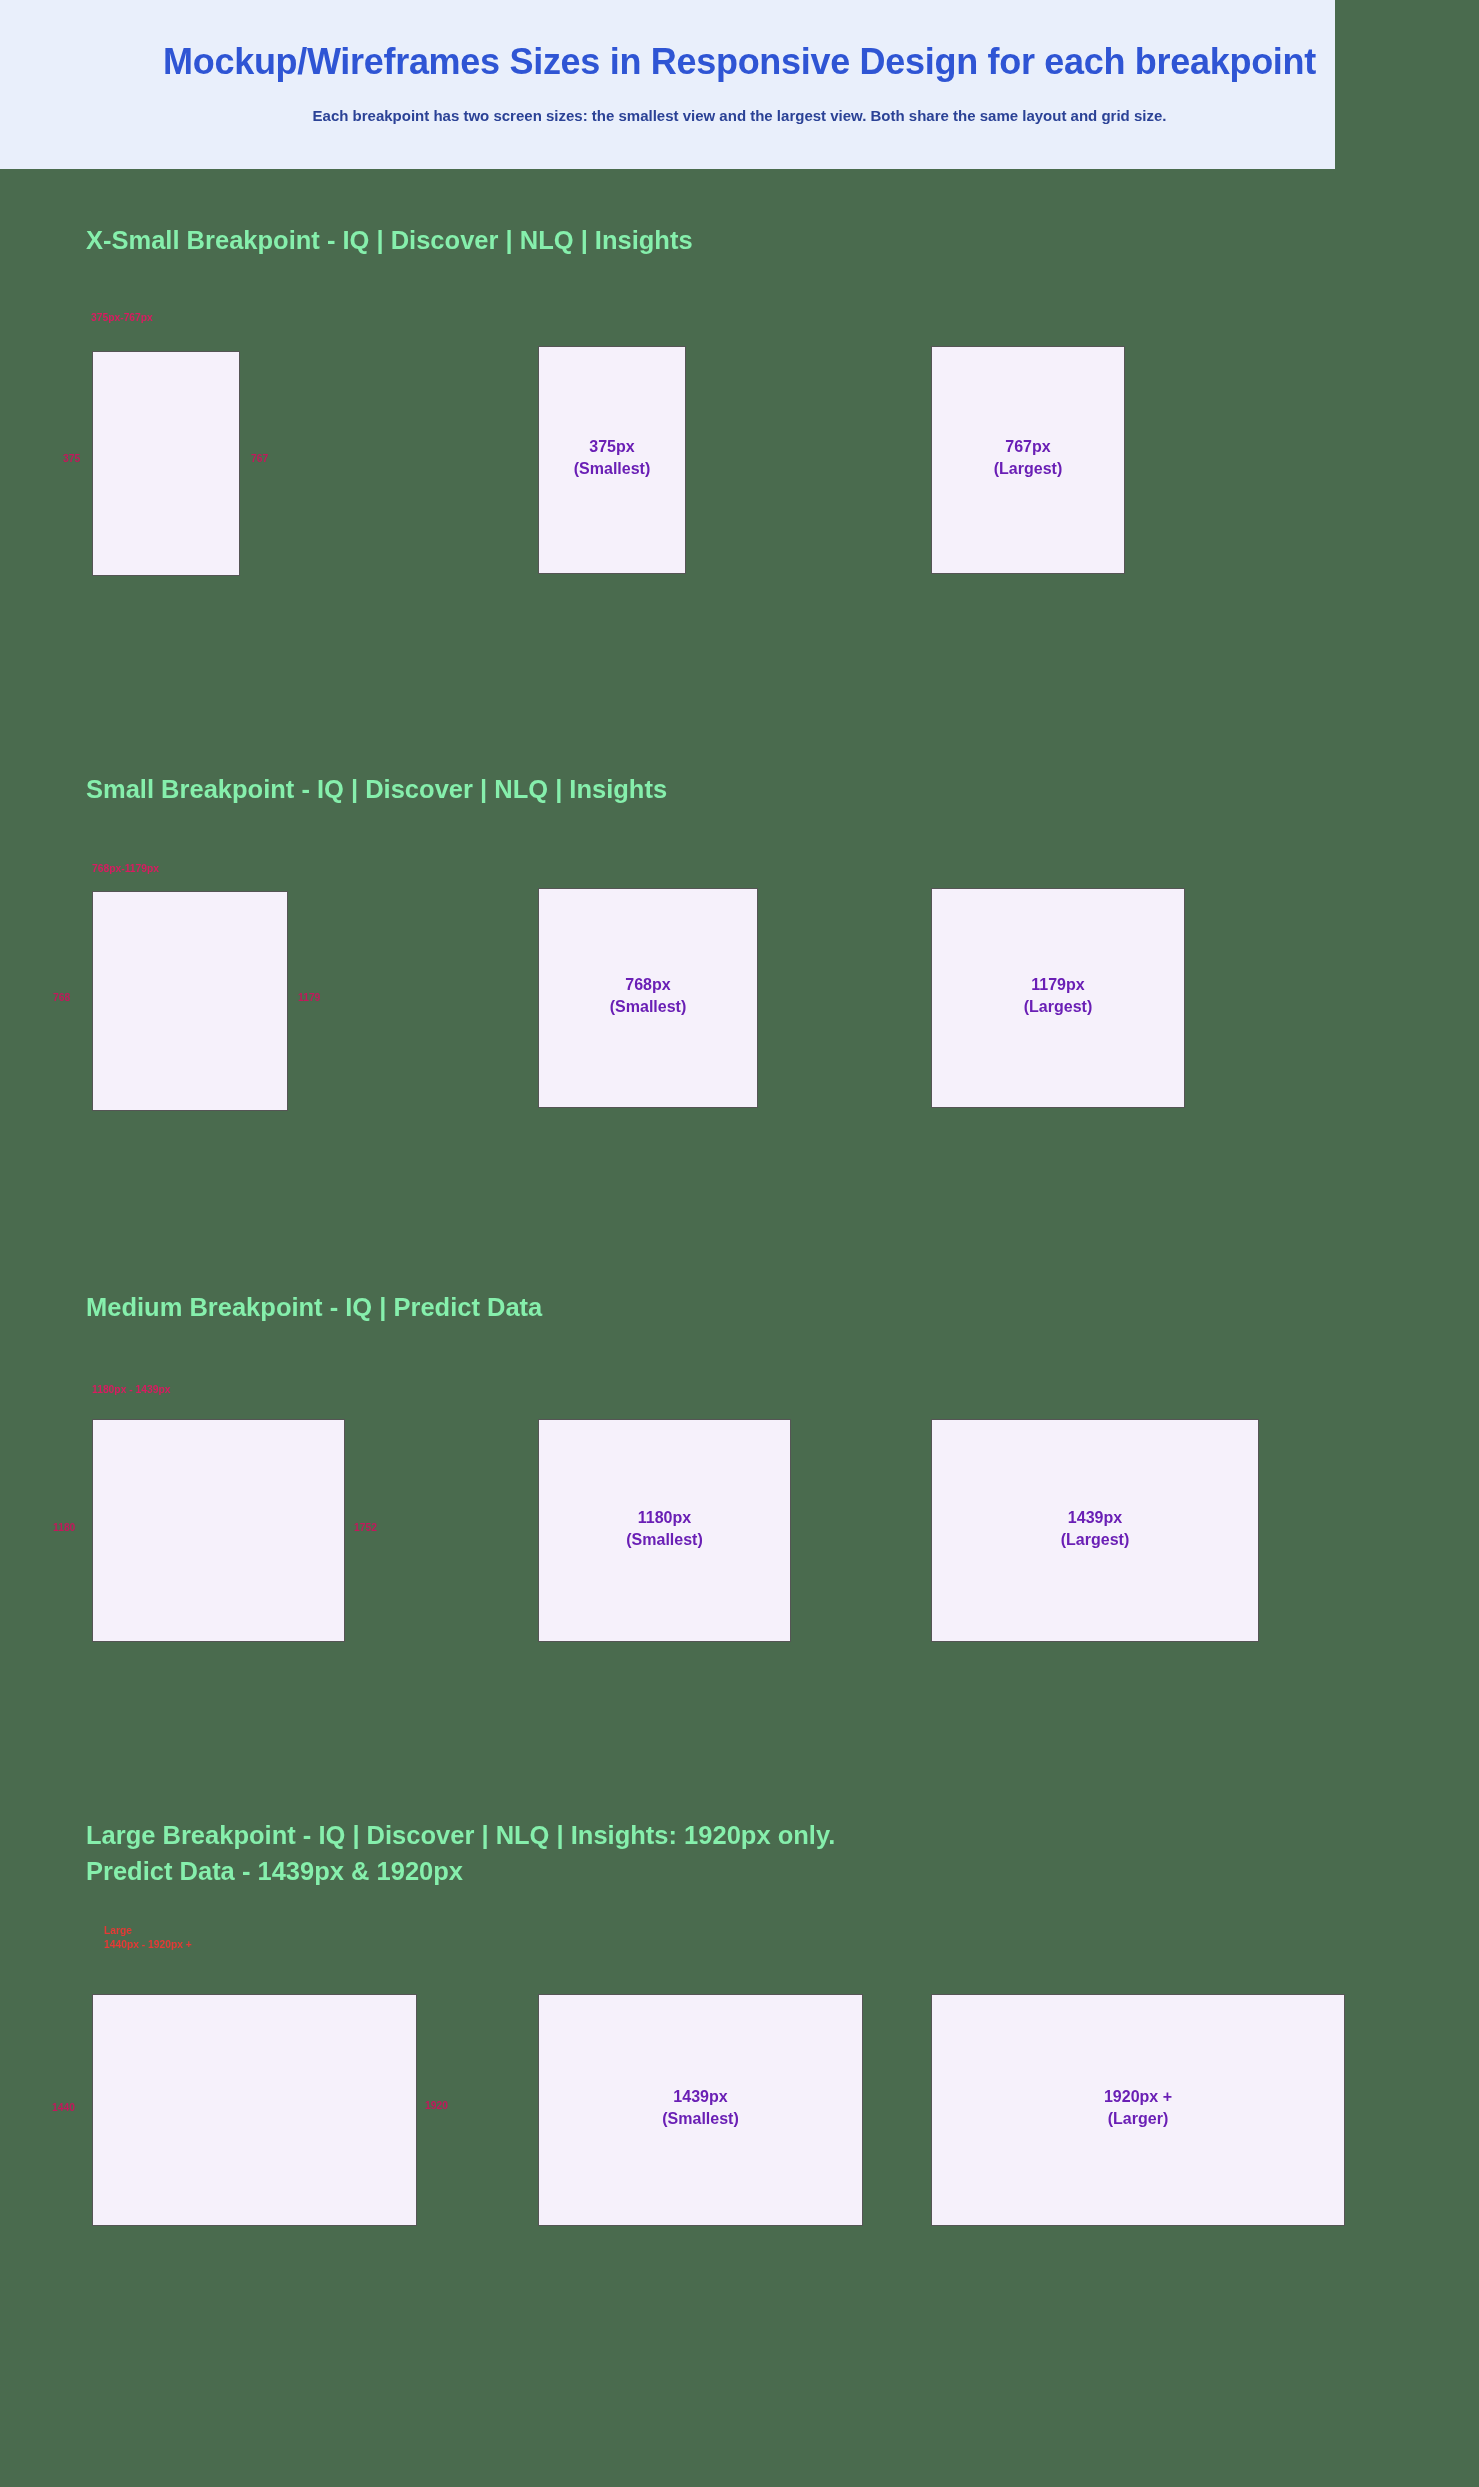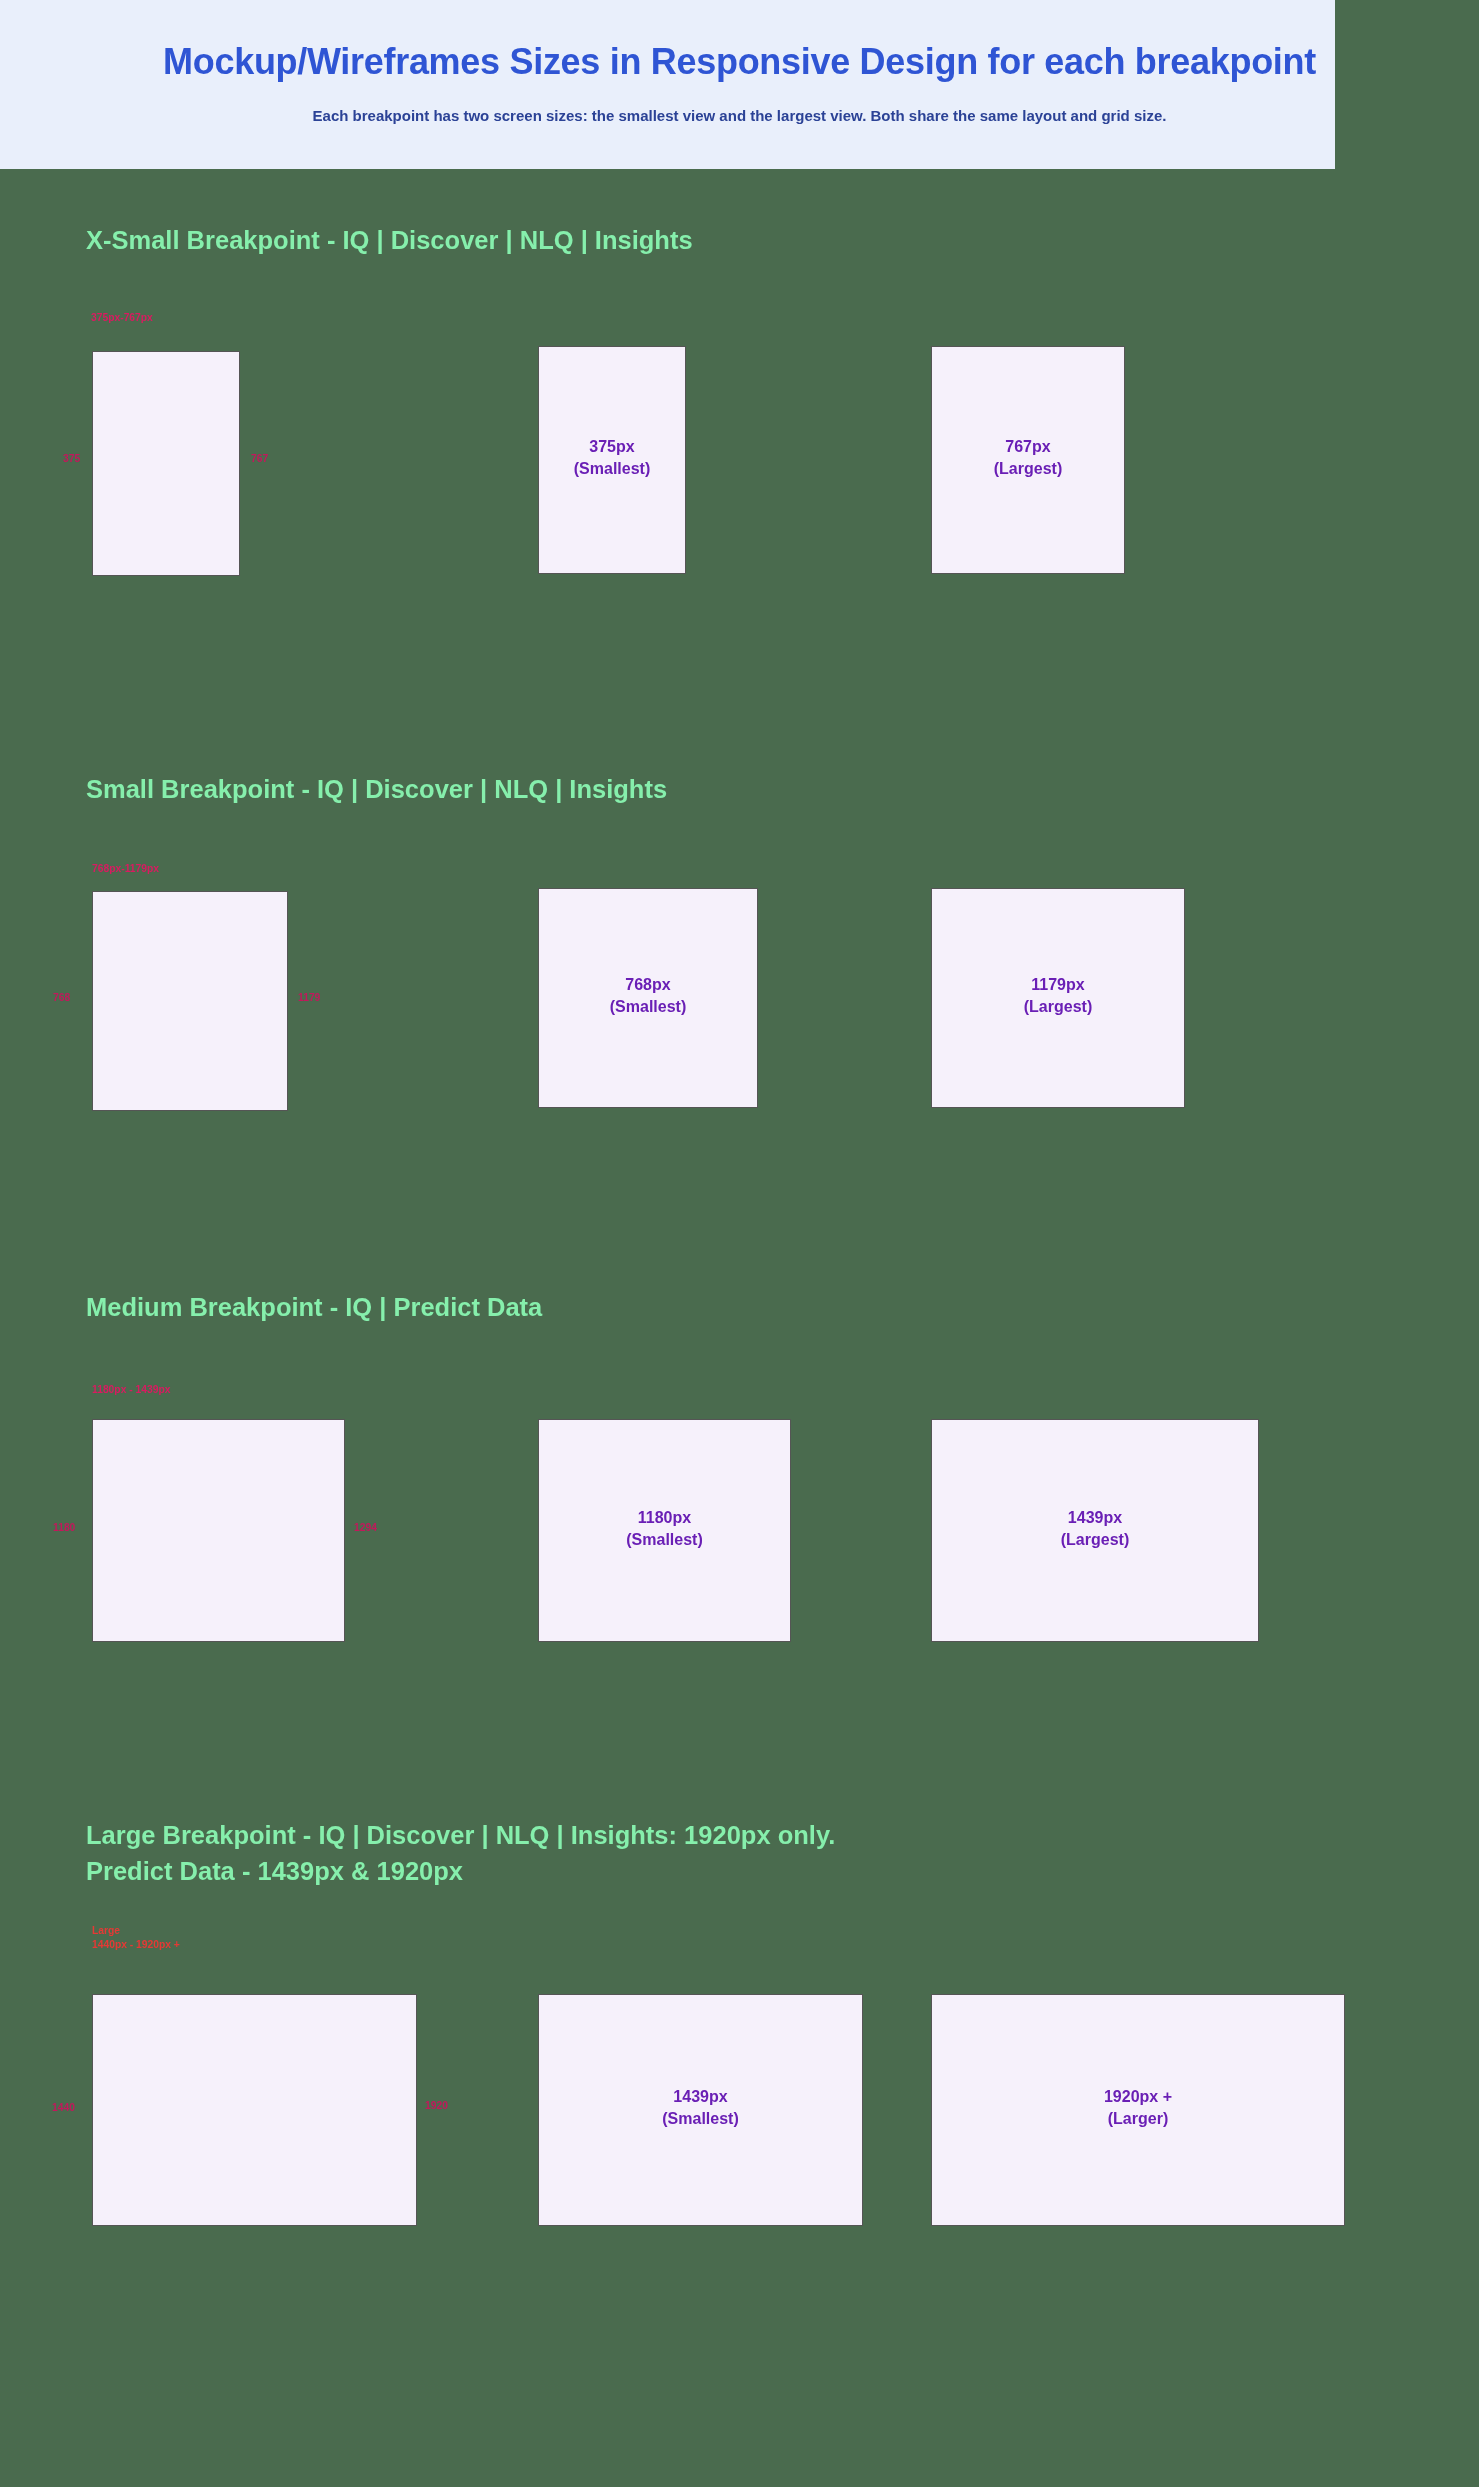--- a/index.html
+++ b/index.html
@@ -133,39 +133,39 @@
     <div class="wf-box" style="left:931px; top:888px; width:254px; height:220px;">
       <div class="box-label" style="top:85px;">1179px
 (Largest)</div>
     </div>
   </div>
 
   <div class="section" style="top:0;">
     <div class="sec-title" style="top:1289px;">Medium Breakpoint - IQ | Predict Data</div>
     <div class="range-label" style="left:92px; top:1383px;">1180px - 1439px</div>
     <div class="dim-left" style="left:53px; top:1522px;">1180</div>
-    <div class="dim-right" style="left:354px; top:1522px;">1294</div>
+    <div class="dim-right" style="left:354px; top:1522px;">1752</div>
 
     <div class="wf-box" style="left:92px; top:1419px; width:253px; height:223px;"></div>
 
     <div class="wf-box" style="left:538px; top:1419px; width:253px; height:223px;">
       <div class="box-label" style="top:87px;">1180px
 (Smallest)</div>
     </div>
 
     <div class="wf-box" style="left:931px; top:1419px; width:328px; height:223px;">
       <div class="box-label" style="top:87px;">1439px
 (Largest)</div>
     </div>
   </div>
 
   <div class="section" style="top:0;">
     <div class="sec-title" style="top:1817px;">Large Breakpoint - IQ | Discover | NLQ | Insights: 1920px only.
 Predict Data - 1439px &amp; 1920px</div>
-    <div class="range-label red" style="left:92px; top:1924px;">Large
+    <div class="range-label red" style="left:104px; top:1924px;">Large
 1440px - 1920px +</div>
     <div class="dim-left" style="left:52px; top:2102px;">1440</div>
     <div class="dim-right" style="left:425px; top:2100px;">1920</div>
 
     <div class="wf-box" style="left:92px; top:1994px; width:325px; height:232px;"></div>
 
     <div class="wf-box" style="left:538px; top:1994px; width:325px; height:232px;">
       <div class="box-label" style="top:91px;">1439px
 (Smallest)</div>
     </div>

